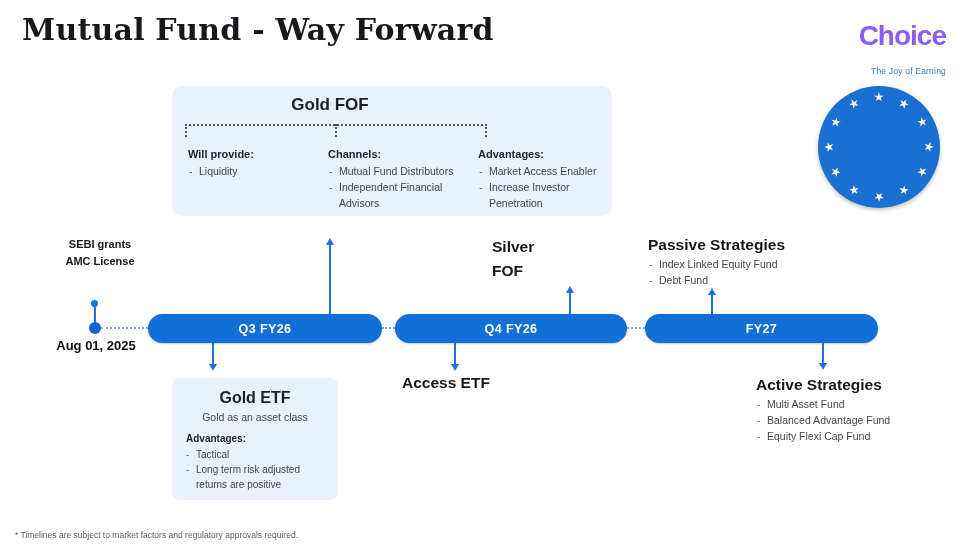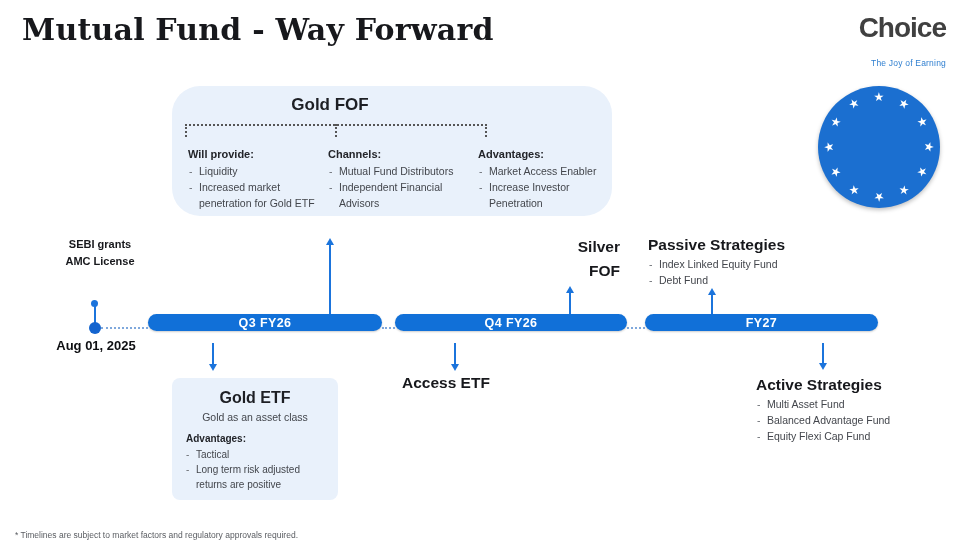--- a/index.html
+++ b/index.html
@@ -9,21 +9,21 @@
     position:relative; width:974px; height:548px; background:#ffffff;
     overflow:hidden; margin:0 auto;
   }
   
   .page-title {
     position:absolute; left:22px; top:12px;
     font-family:"DejaVu Serif", serif;
     font-size:30px; font-weight:800; color:#17181c; letter-spacing:0.2px;
   }
   .logo { position:absolute; right:28px; top:14px; text-align:right; }
-  .logo-name { font-size:28px; font-weight:700; color:#404040; letter-spacing:-1px; line-height:1; }
+  .logo-name { font-size:28px; font-weight:700; color:#8b5cf6; letter-spacing:-1px; line-height:1;margin-top:8px; }
   .logo-tagline { font-size:8.5px; color:#2f7fd0; margin-top:16px; letter-spacing:0.2px; }
 
   
   .badge { position:absolute; left:818px; top:86px; width:122px; height:122px; }
   .badge-ring {
     position:absolute; inset:0; border-radius:50%;
     background:#1b6fd0; box-shadow:0 2px 4px rgba(0,0,0,0.25);
   }
   .badge-star {
     position:absolute; left:50%; top:50%; width:14px; height:14px;
@@ -34,21 +34,21 @@
     position:absolute; left:14px; top:14px; width:94px; height:94px;
     border-radius:50%; background:#fdfdfc; border:1px solid #d8e4f2;
     display:flex; flex-direction:column; align-items:center; justify-content:center;
     text-align:center;
   }
   .badge-line1, .badge-line2 { font-size:10px; font-weight:700; color:#6d655c; line-height:1.5; }
   .badge-date { font-size:13.5px; font-weight:800; color:#0e0f12; margin-top:2px; }
 
   
   .info-box { position:absolute; background:#e9f1fb; border-radius:10px; }
-  .gold-fof-box { left:172px; top:86px; width:440px; height:130px;border-radius:28px; }
+  .gold-fof-box { left:172px; top:86px; width:440px; height:130px; }
   .gold-fof-title {
     position:absolute; left:78px; top:9px; width:160px; text-align:center;
     font-size:17px; font-weight:700; color:#1d1f24;
   }
   .bracket-h {
     position:absolute; left:13px; top:38px; width:302px;
     border-top:2px dotted #555;
   }
   .bracket-v { position:absolute; top:38px; height:13px; border-left:2px dotted #555; }
   .bracket-v.l { left:13px; }
@@ -71,39 +71,39 @@
   .sebi-stem-cap { position:absolute; left:91px; top:300px; width:7px; height:7px; border-radius:50%; background:#1b74dc; }
   .sebi-dot { position:absolute; left:89px; top:322px; width:12px; height:12px; border-radius:50%; background:#1364cf; }
   .sebi-date { position:absolute; left:36px; top:338px; width:120px; text-align:center; font-size:13px; font-weight:800; color:#0e0f12; }
 
   
   .dotline { position:absolute; border-top:2px dotted #7fa8dc; }
   .dot-a { left:101px; top:327px; width:47px; }
   .dot-b { left:382px; top:327px; width:13px; }
   .dot-c { left:627px; top:327px; width:18px; }
   .pill {
-    position:absolute; top:314px; height:17px; background:#1170d8;
+    position:absolute; top:314px; height:29px; background:#1170d8;
     border-radius:15px; color:#ffffff; font-size:12.5px; font-weight:700;
     letter-spacing:0.4px; display:flex; align-items:center; justify-content:center;
     box-shadow:0 1px 2px rgba(0,0,0,0.2);
   }
   .pill-1 { left:148px; width:234px; }
   .pill-2 { left:395px; width:232px; }
   .pill-3 { left:645px; width:233px; }
 
   
   .vline { position:absolute; width:2px; background:#1b74dc; }
   .arrow-up, .arrow-down { position:absolute; width:0; height:0;
     border-left:4.5px solid transparent; border-right:4.5px solid transparent; }
   .arrow-up   { border-bottom:7px solid #1b74dc; }
   .arrow-down { border-top:7px solid #1b74dc; }
 
   
   .silver-fof {
-    position:absolute; left:520px; top:235px; width:100px; text-align:right;
+    position:absolute; left:492px; top:235px; width:100px; text-align:left;
     font-size:15.5px; font-weight:700; color:#17181c; line-height:1.55;
   }
   .group-label { position:absolute; }
   .group-title { font-size:15.5px; font-weight:700; color:#17181c; margin-bottom:3px; }
   .passive-block { left:648px; top:236px; width:170px; }
   .silver-etf-label { position:absolute; left:402px; top:374px; font-size:15.5px; font-weight:700; color:#17181c; }
   .active-block { left:756px; top:376px; width:180px; }
 
   
   .gold-etf-box { left:172px; top:378px; width:166px; height:122px; border-radius:8px; }
@@ -145,21 +145,20 @@
   <div class="info-box gold-fof-box">
     <div class="gold-fof-title">Gold FOF</div>
     <div class="bracket-h"></div>
     <div class="bracket-v l"></div>
     <div class="bracket-v c"></div>
     <div class="bracket-v r"></div>
 
     <div class="fof-col c1">
       <div class="col-heading">Will provide:</div>
       <div class="bullet">Liquidity</div>
-      <div class="bullet">Increased market penetration for Gold ETF</div>
     </div>
     <div class="fof-col c2">
       <div class="col-heading">Channels:</div>
       <div class="bullet">Mutual Fund Distributors</div>
       <div class="bullet">Independent Financial Advisors</div>
     </div>
     <div class="fof-col c3">
       <div class="col-heading">Advantages:</div>
       <div class="bullet">Market Access Enabler</div>
       <div class="bullet">Increase Investor Penetration</div>

